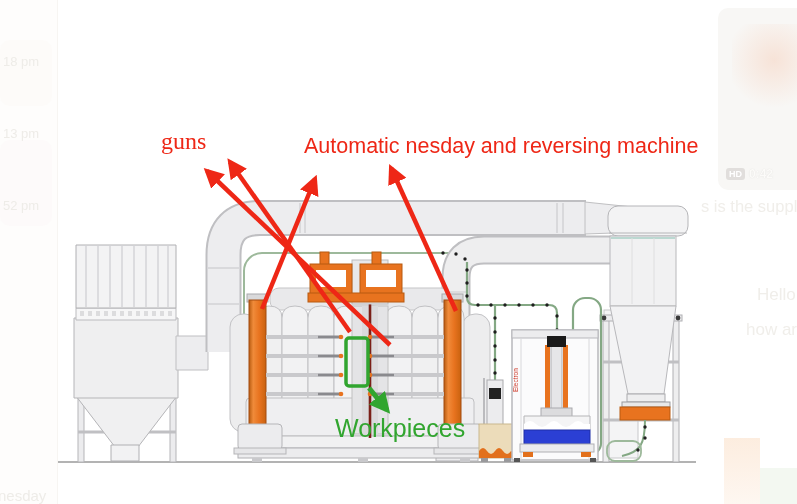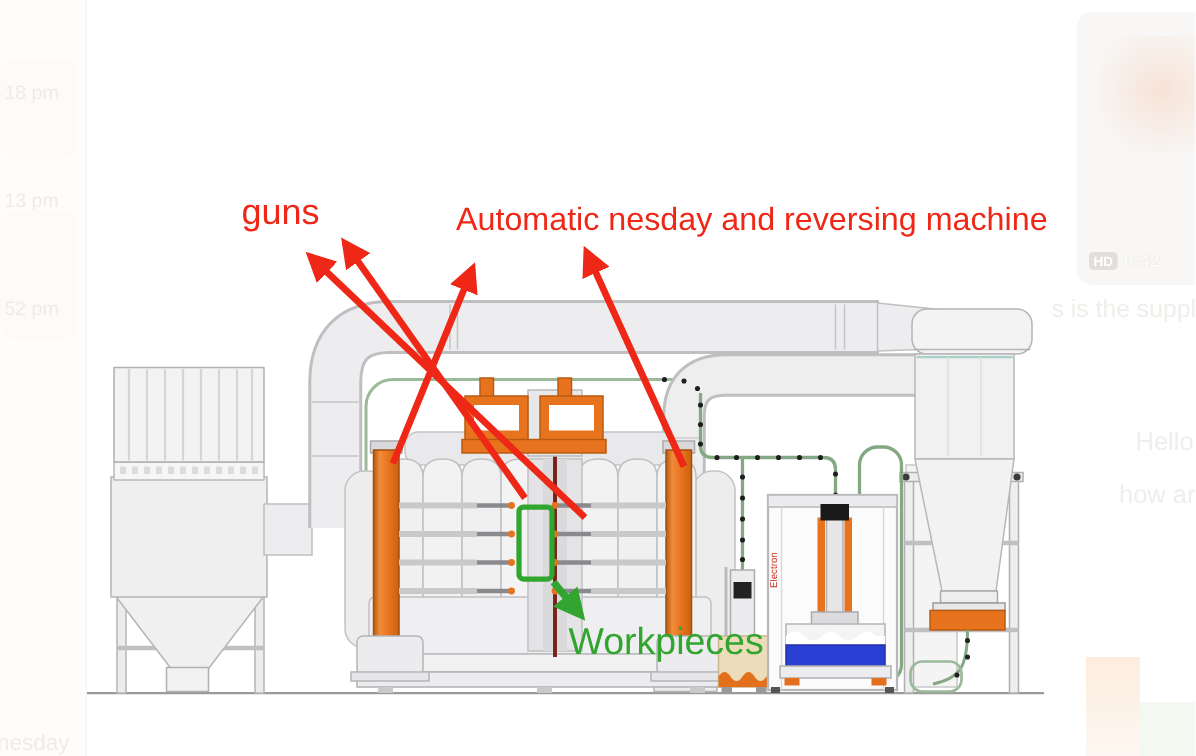--- a/index.html
+++ b/index.html
@@ -20,23 +20,23 @@
   .hd-chip{background:rgba(205,202,198,0.55);border-radius:3px;font-size:9px;
      padding:1px 3px;color:#fff;}
   .dur{color:#fcfbf9;text-shadow:0 0 1px rgba(200,198,195,.6);}
   .faint-right{position:absolute;color:#f0eeea;font-size:16.5px;white-space:nowrap;}
   .strip-warm{position:absolute;left:724px;top:438px;width:36px;height:66px;
      background:linear-gradient(180deg, rgba(246,190,140,0.28), rgba(246,190,140,0.12));}
   .strip-green{position:absolute;left:760px;top:468px;width:37px;height:36px;
      background:rgba(215,232,210,0.30);}
   
   .lbl-red{position:absolute;color:#ee2716;white-space:nowrap;}
-  .lbl-guns{left:161px;top:128px;font-size:24px;}
+  .lbl-guns{left:161px;top:128px;font-size:24px;font-family:Liberation Serif, serif;}
   .lbl-lift{left:304px;top:134px;font-size:21.5px;}
-  .lbl-green{position:absolute;color:#31a52f;font-size:25px;left:335px;top:414px;white-space:nowrap;margin-left:44px;}
+  .lbl-green{position:absolute;color:#31a52f;font-size:25px;left:335px;top:414px;white-space:nowrap;}
   svg{display:block;}
 </style>
 </head>
 <body>
 
 <div class="sidebar-strip"></div>
 <div class="faint-bubble" style="left:0;top:40px;width:52px;height:66px;"></div>
 <div class="faint-bubble" style="left:0;top:140px;width:52px;height:86px;background:#fdfafa;"></div>
 <div class="faint-text" style="left:3px;top:54px;">18 pm</div>
 <div class="faint-text" style="left:3px;top:126px;">13 pm</div>

